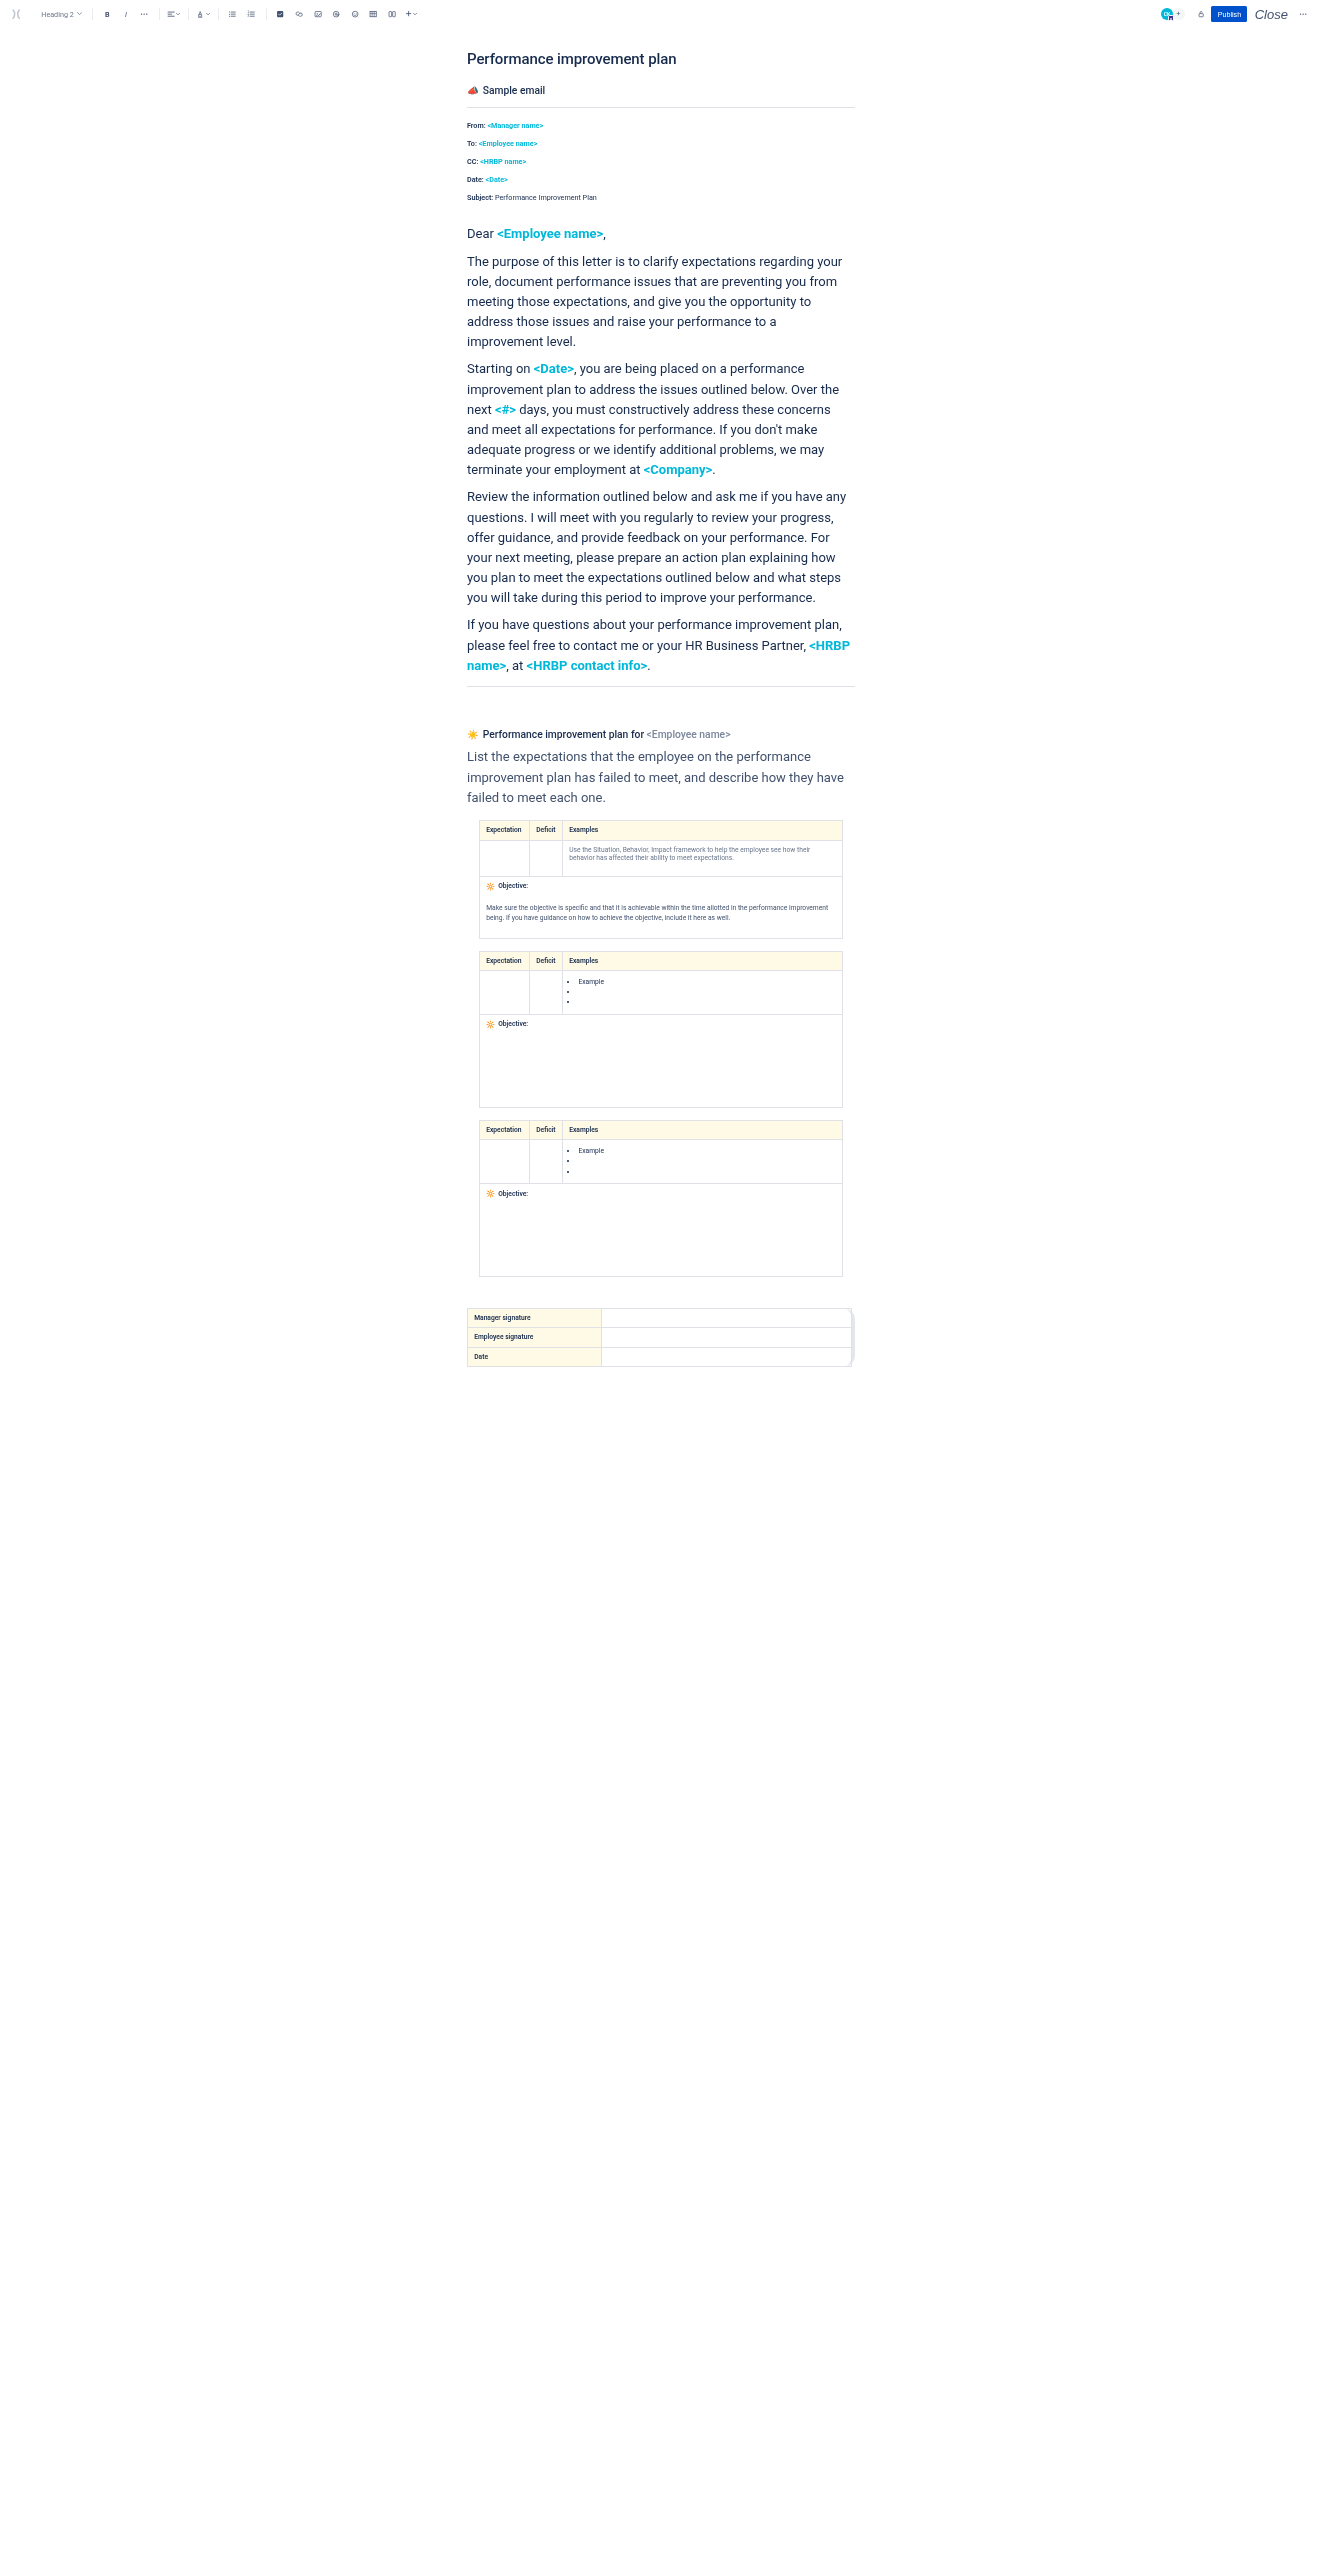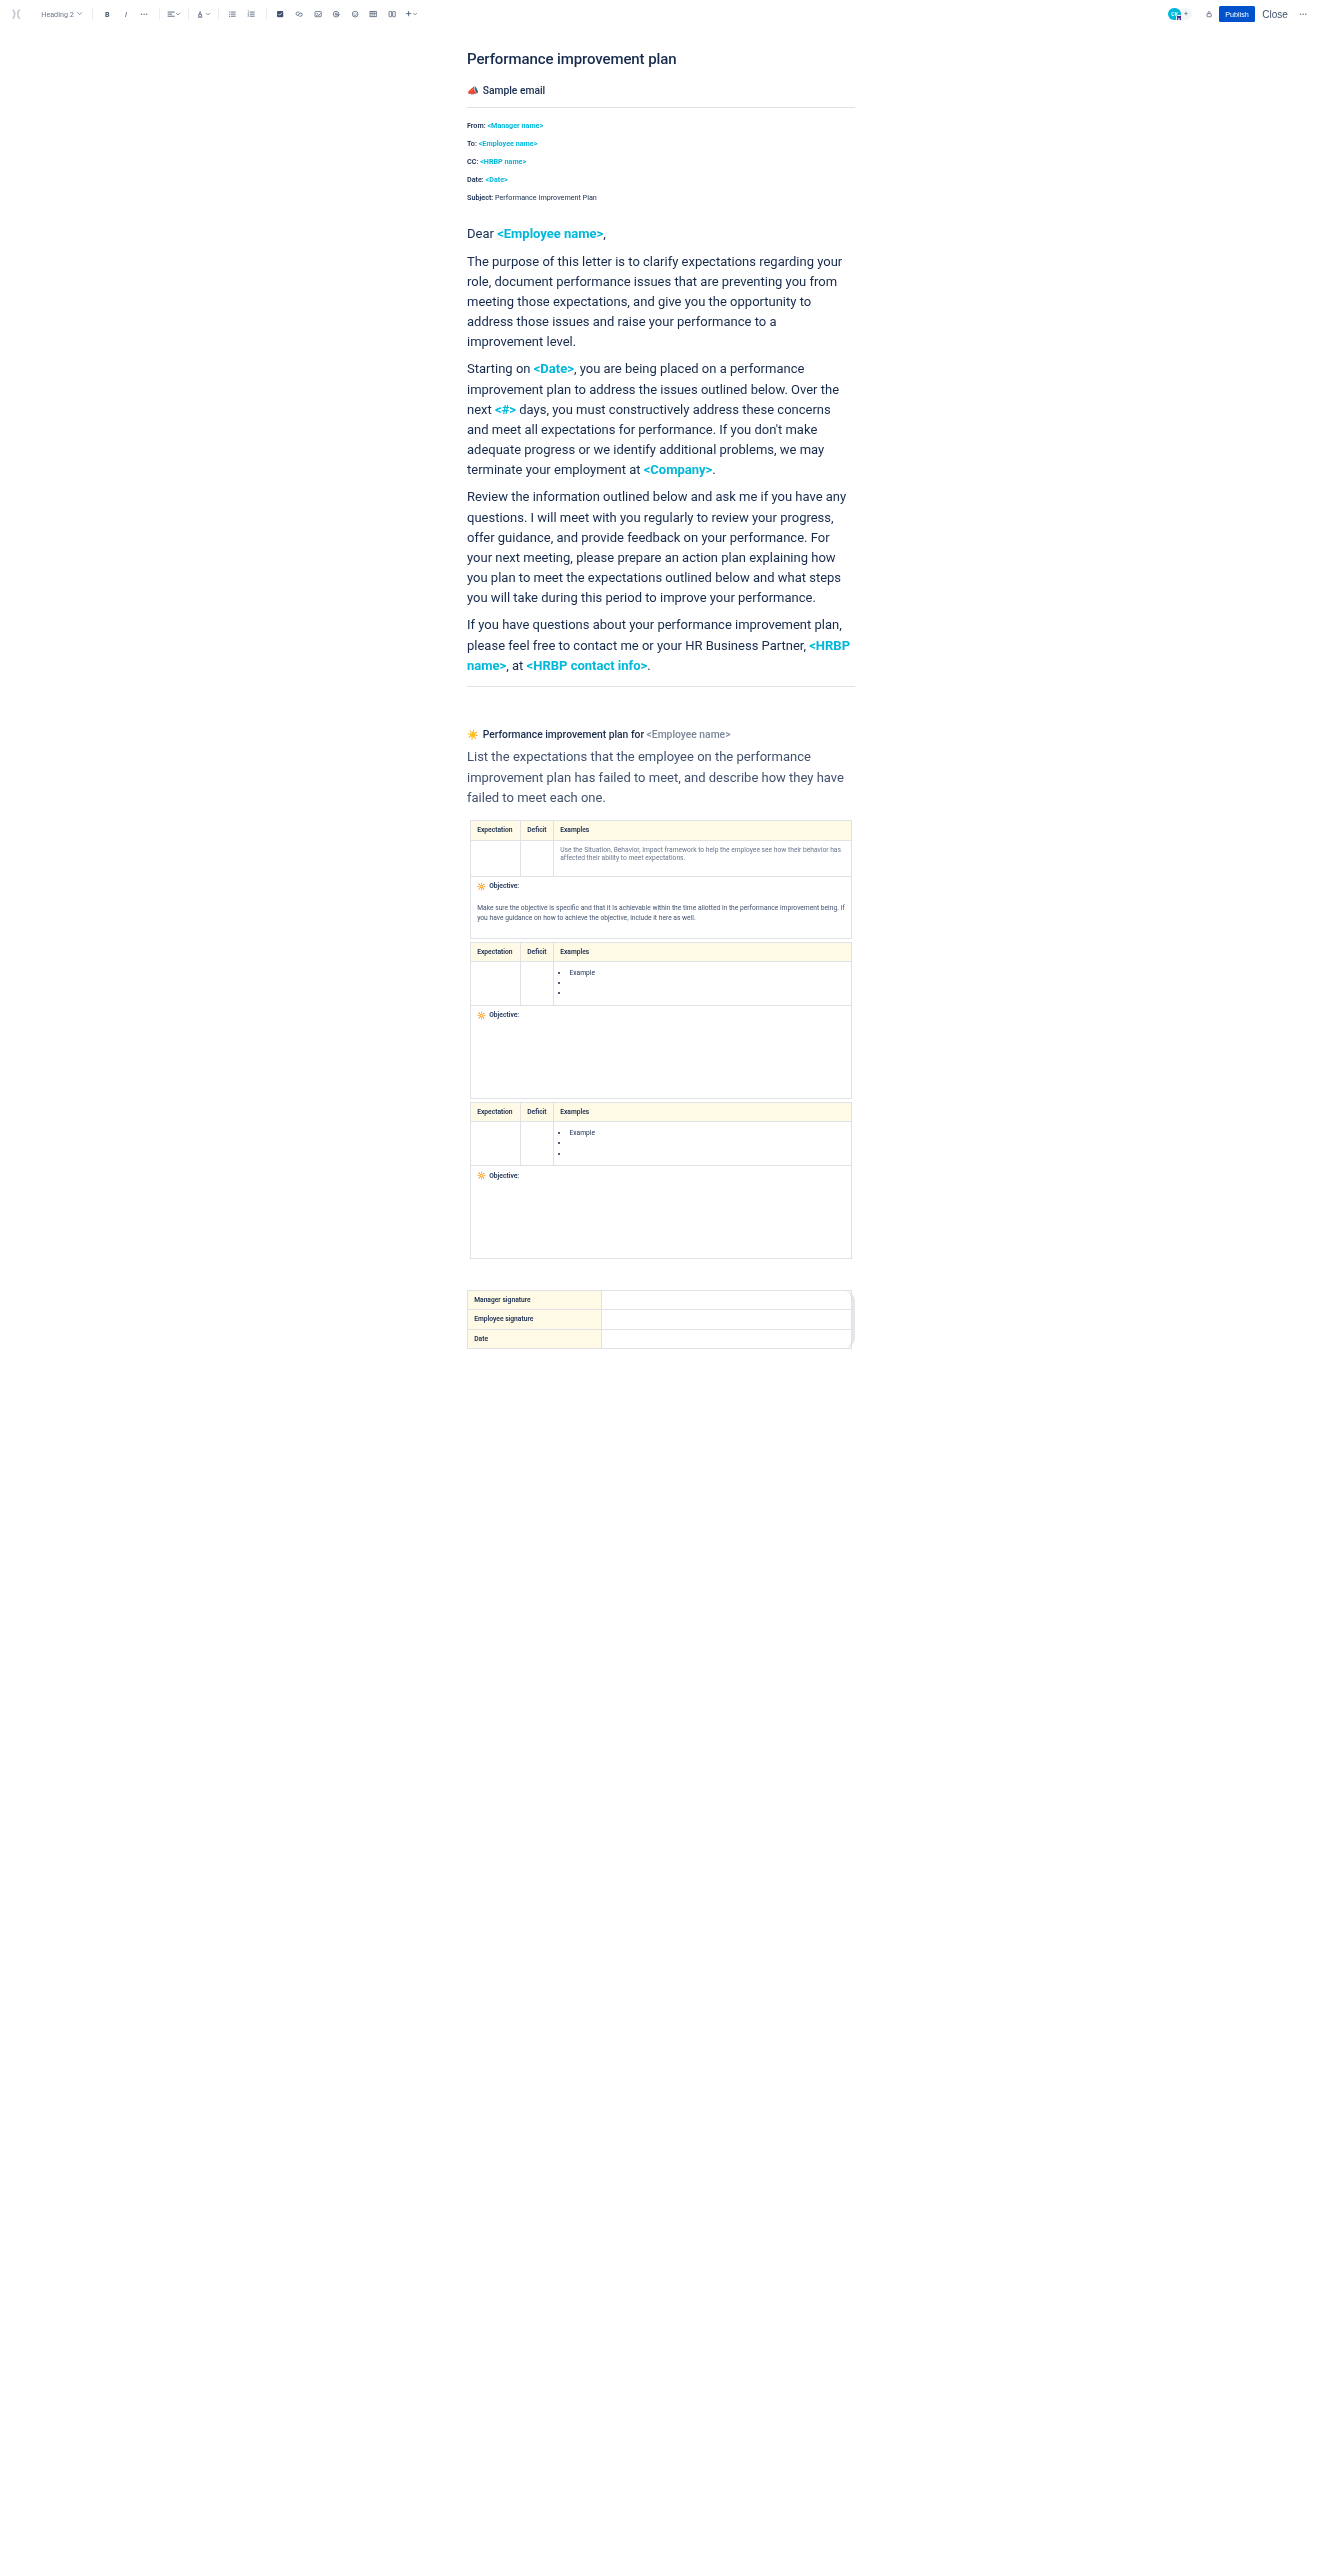--- a/index.html
+++ b/index.html
@@ -57,21 +57,21 @@
     display: inline-flex; align-items: center; justify-content: center;
     margin-left: -3.1px; margin-right: 6.2px; cursor: pointer;
   }
   .toolbar .publish-btn {
     background: #0052CC; color: #fff; border: none;
     border-radius: 1.5px; padding: 3.1px 6.2px; font-size: 7.2px;
     cursor: pointer; font-weight: 500;
   }
   .toolbar .close-btn {
     background: none; border: none; color: #42526E;
-    font-size: 10px; padding: 3.1px 5.2px; cursor: pointer;
+    font-size: 13px; padding: 3.1px 5.2px; cursor: pointer; font-style: italic;
   }
   
   .page {
     max-width: 388px;
     margin: 0 auto;
     padding: 10.3px 0 41px;
   }
   .page-title {
     font-size: 15px;
     color: #172B4D;
@@ -148,21 +148,21 @@
     line-height: 1.5;
   }
   ul.ex {
     margin: 0 0 0 9.3px;
     padding: 0;
     list-style: disc;
     color: #172B4D;
     font-size: 6.7px;
   }
   ul.ex li { margin: 2.1px 0; min-height: 7.2px; }
-  .table-block { margin: 3px; }
+  .table-block { margin: 12px; }
   .sig-table {
     width: 100%;
     border-collapse: collapse;
     margin-top: 31px;
   }
   .sig-table td, .sig-table th {
     border: 0.5px solid #DFE1E6;
     padding: 5.2px 6.2px;
     font-size: 6.7px;
     text-align: left;

